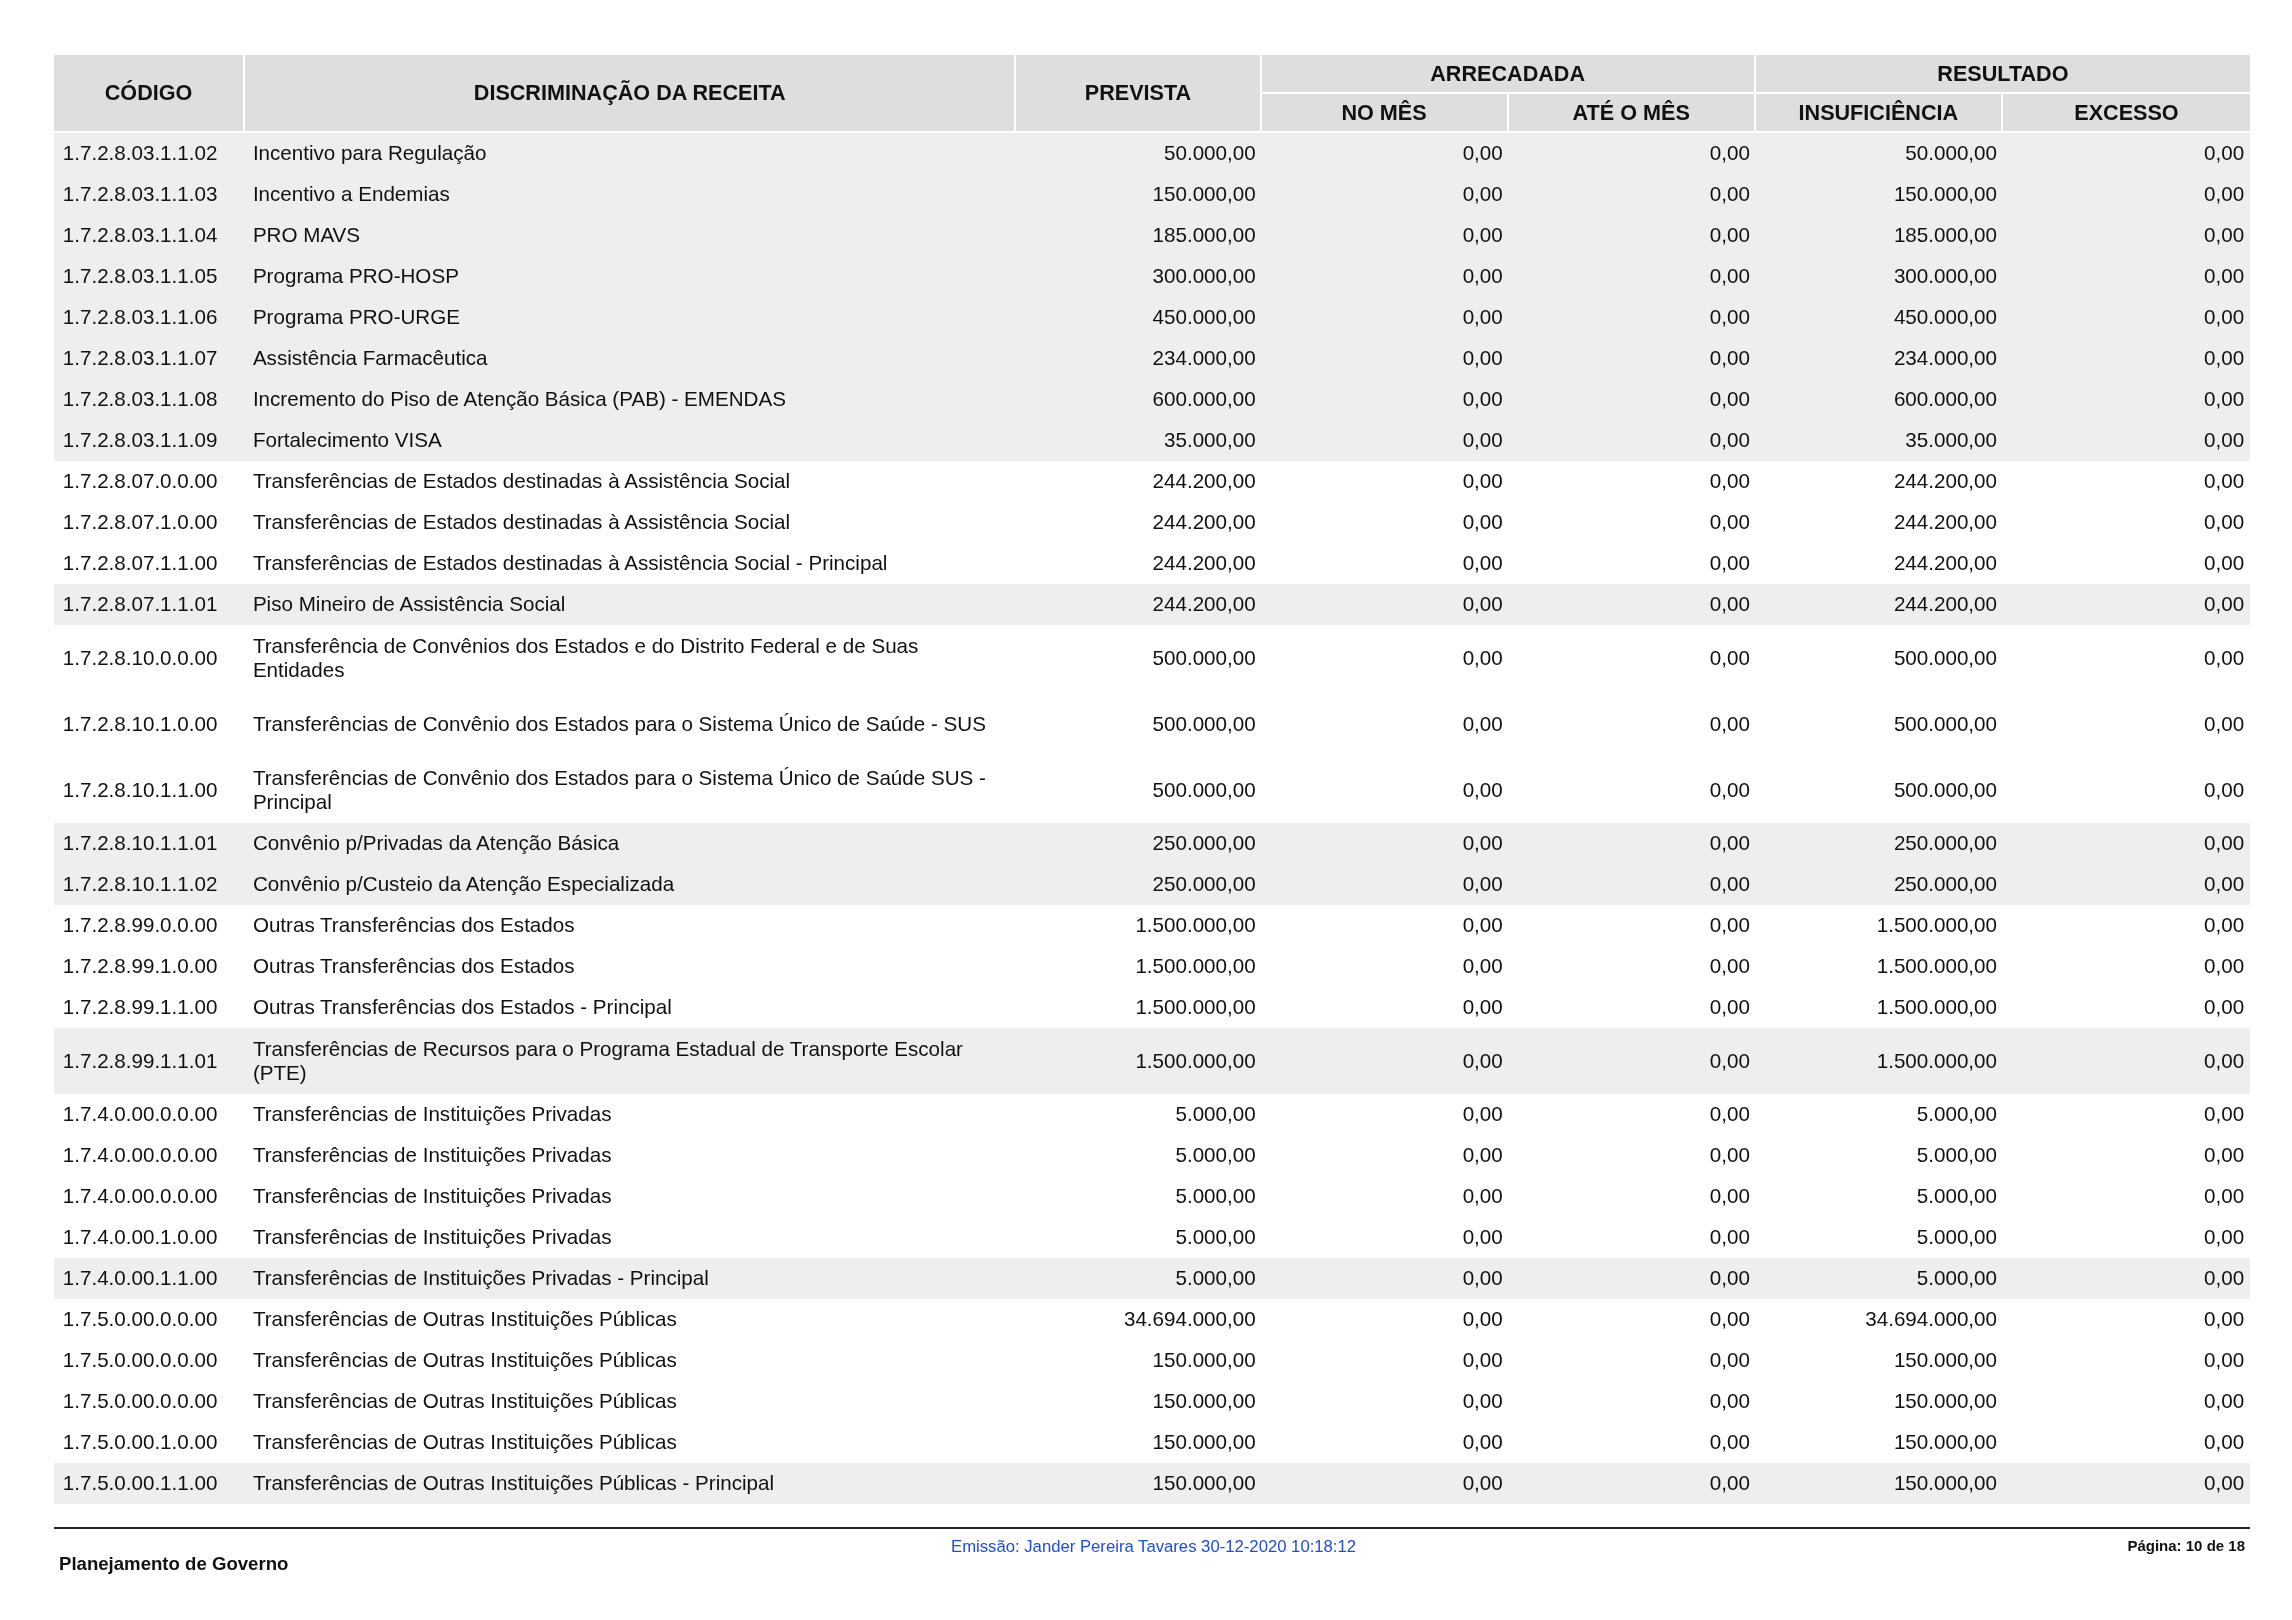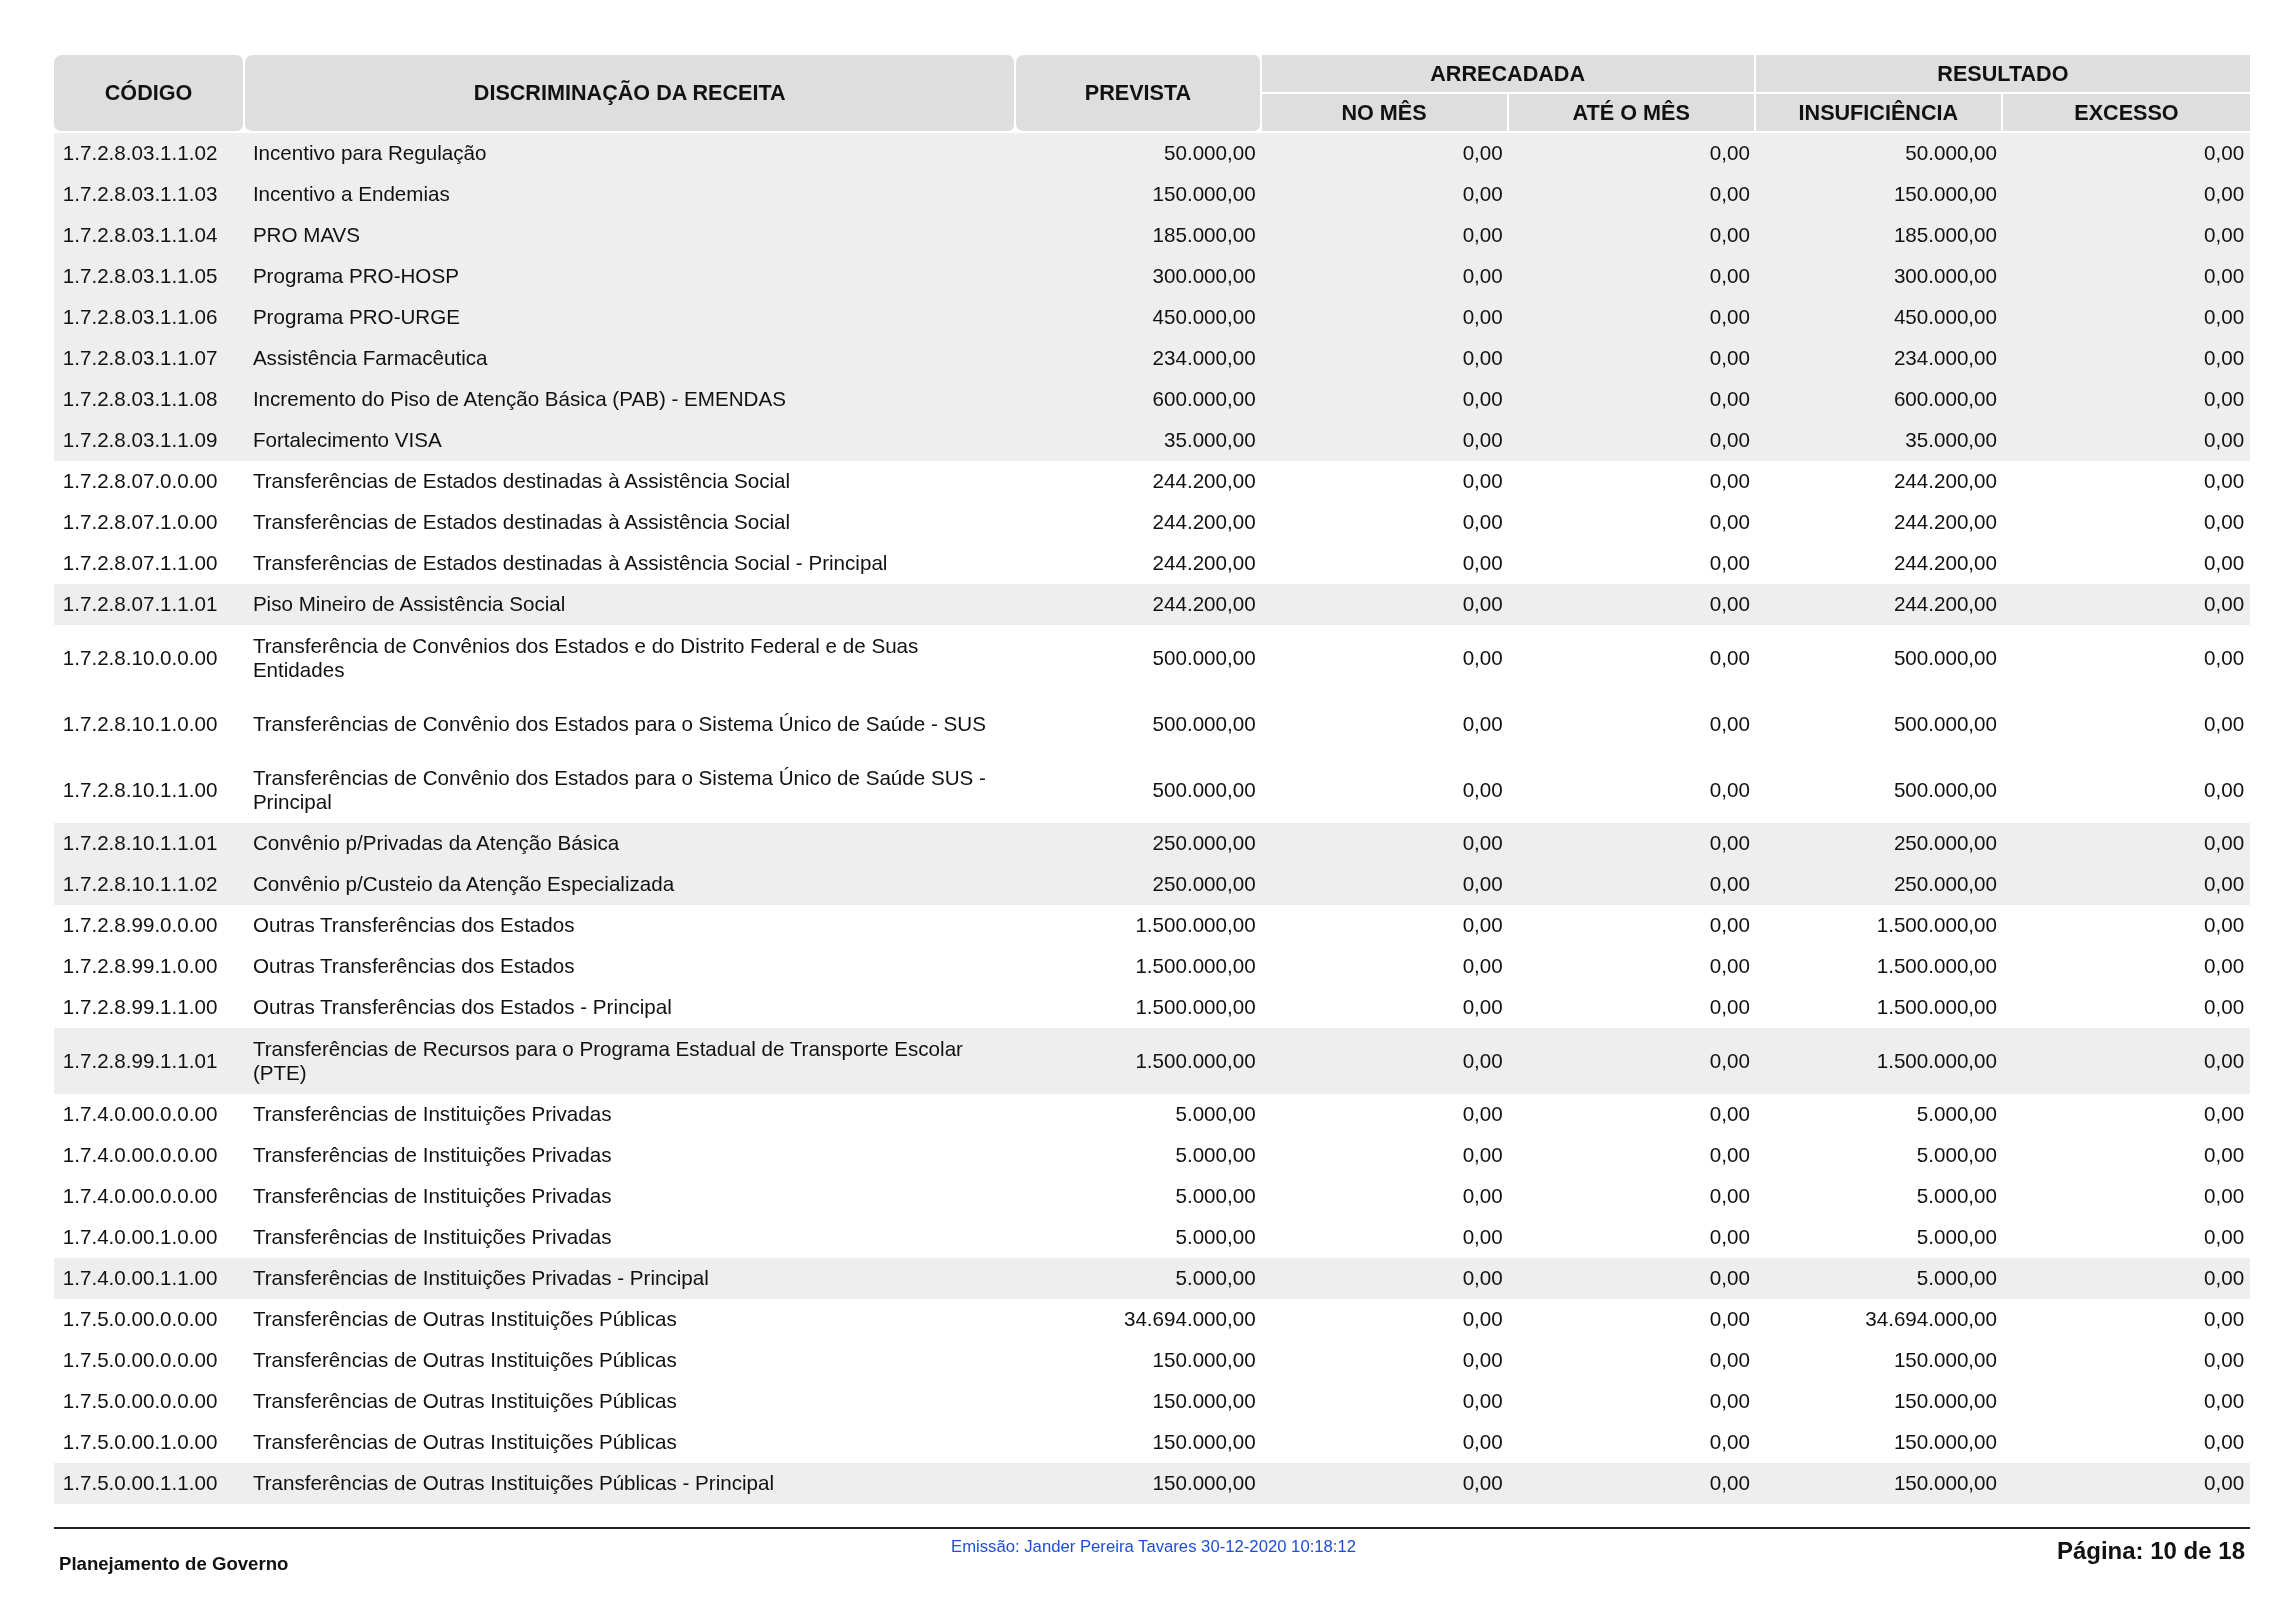--- a/index.html
+++ b/index.html
@@ -3,34 +3,34 @@
 <meta charset="utf-8">
 <style>
   html, body { margin: 0; padding: 0; background: #ffffff; }
   body { width: 2293px; height: 1620px; position: relative; font-family: "Liberation Sans", sans-serif; color: #111; }
   .page { position: absolute; left: 54px; top: 55px; width: 2196px; }
   table { border-collapse: separate; border-spacing: 0; width: 2196px; table-layout: fixed; }
   th { background: #dedede; font-weight: bold; font-size: 21.6px; text-align: center; color: #111; border-right: 2.9px solid #ffffff; border-bottom: 2.9px solid #ffffff; padding: 0; }
   th:last-child { border-right: none; }
   thead tr.h1 th { height: 37px; }
   thead tr.h2 th { height: 37px; }
-  th.tall { height: 77px; border-radius: 8px; }
+  th.tall { height: 77px; }
   td { font-size: 20.6px; padding: 0 5.9px; vertical-align: middle; line-height: 24.5px; }
   td.code { padding-left: 8.8px; white-space: nowrap; margin-top: 16px; }
   td.desc { padding-left: 7.8px; margin-top: 16px; }
   td.num { text-align: right; padding-right: 5.9px; white-space: nowrap; }
   tr.r td { height: 41px; }
   tr.r.two td { height: 66px; }
   tr.shade td { background: #eeeeee; }
   tr.white td { background: #ffffff; }
   .footer-line { position: absolute; left: 54px; top: 1527px; width: 2196px; height: 2px; background: #222; }
   .footer { position: absolute; left: 59px; top: 1537px; width: 2186px; height: 29px; font-size: 17.6px; }
   .footer .left { position: absolute; left: 0; top: 16px; font-weight: bold; font-size: 18.6px; }
   .footer .center { position: absolute; left: 892px; top: 0; color: #1d4ed8; font-size: 16.7px; }
-  .footer .right { position: absolute; right: 0; top: 0; font-weight: bold; font-size: 24px; }
+  .footer .right { position: absolute; right: 0; top: 0; font-weight: bold; font-size: 15px; }
 </style>
 </head>
 <body>
 
 <div class="page">
   <table>
     <colgroup>
       <col style="width:191px">
       <col style="width:771px">
       <col style="width:245px">

